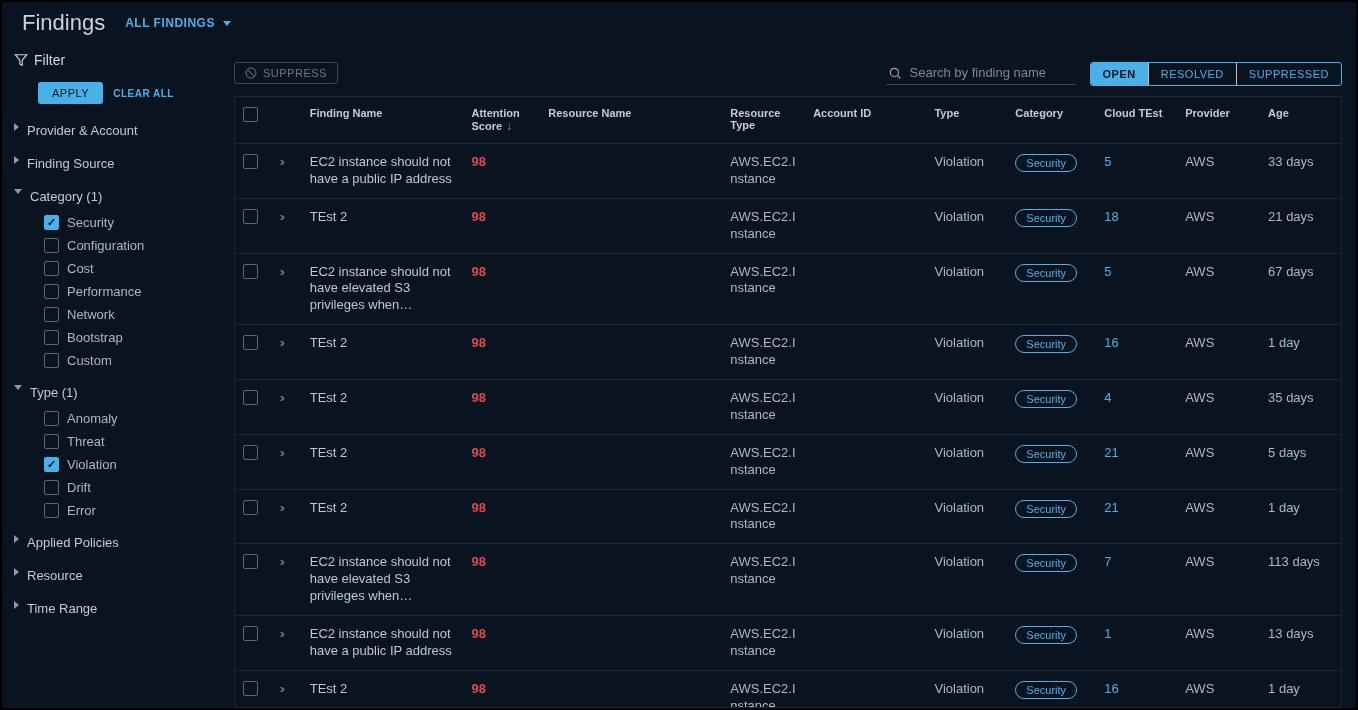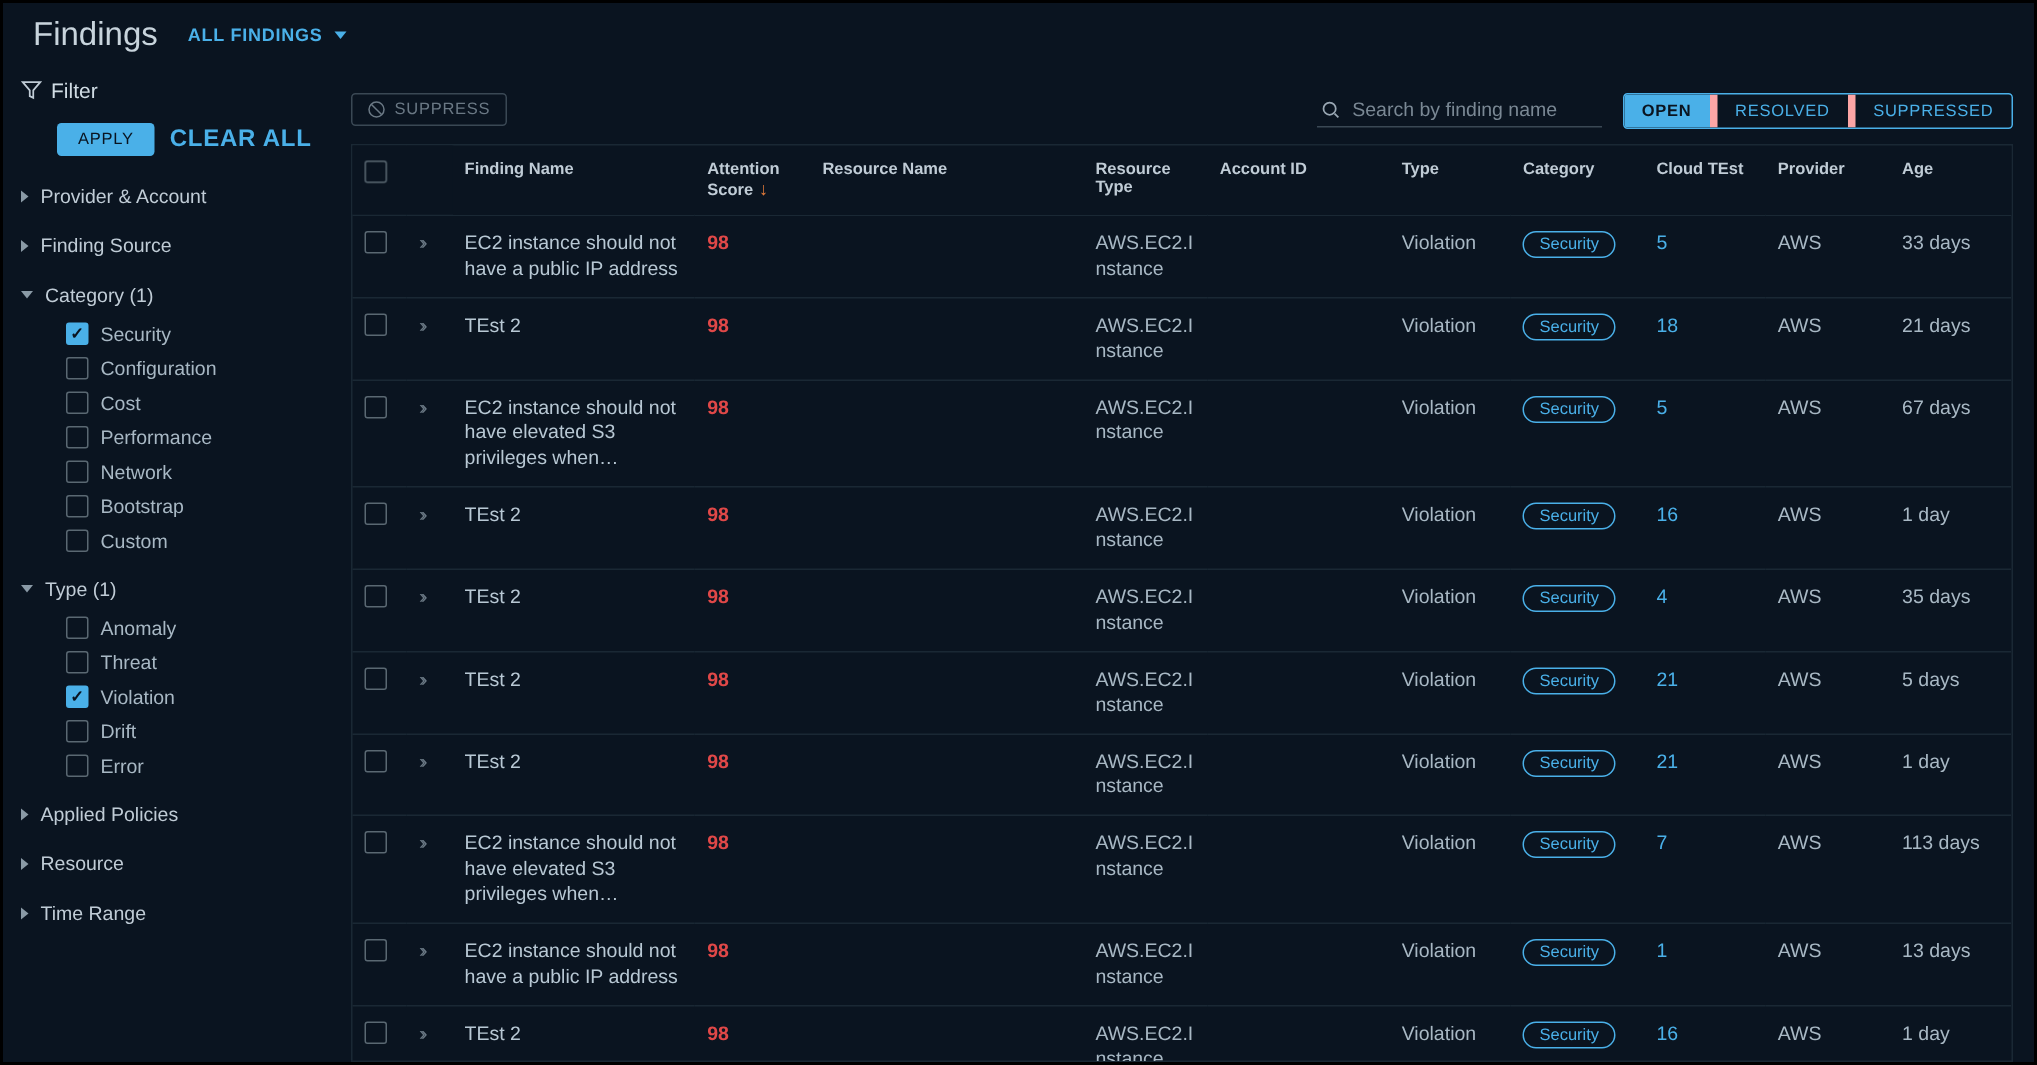--- a/index.html
+++ b/index.html
@@ -65,29 +65,29 @@
     font-size: 11px;
     font-weight: 400;
     letter-spacing: 0.5px;
     border-radius: 3px;
     cursor: pointer;
   }
   .btn-clear {
     color: #4ab0e8;
     background: none;
     border: none;
-    font-size: 16px;
+    font-size: 10px;
     font-weight: 600;
     letter-spacing: 0.5px;
     cursor: pointer;
   }
   .facet-group { margin-bottom: 8px; }
   .facet-header {
     display: flex;
-    align-items: center;
+    align-items: flex-start;
     gap: 8px;
     color: #c0ccd6;
     font-size: 13px;
     cursor: pointer;
     padding: 5px 0;
   }
   .facet-items { padding-left: 30px; margin-top: 2px; }
   .facet-item {
     display: flex;
     align-items: center;
@@ -177,21 +177,21 @@
     overflow: hidden;
   }
   .seg button {
     background: transparent;
     border: none;
     color: #4ab0e8;
     font-size: 11px;
     letter-spacing: 0.5px;
     padding: 5px 12px;
     cursor: pointer;
-    border-left: 5px solid #fca5a5;
+    border-left: 1px solid #fca5a5;
   }
   .seg button:first-child { border-left: none; }
   .seg button.active { background: #4ab0e8; color: #0a1420; font-weight: 600; }
   .table-wrap {
     flex: 1;
     overflow-y: auto;
     border: 1px solid #1a2834;
     position: relative;
   }
   table { width: 100%; border-collapse: collapse; table-layout: fixed; }

